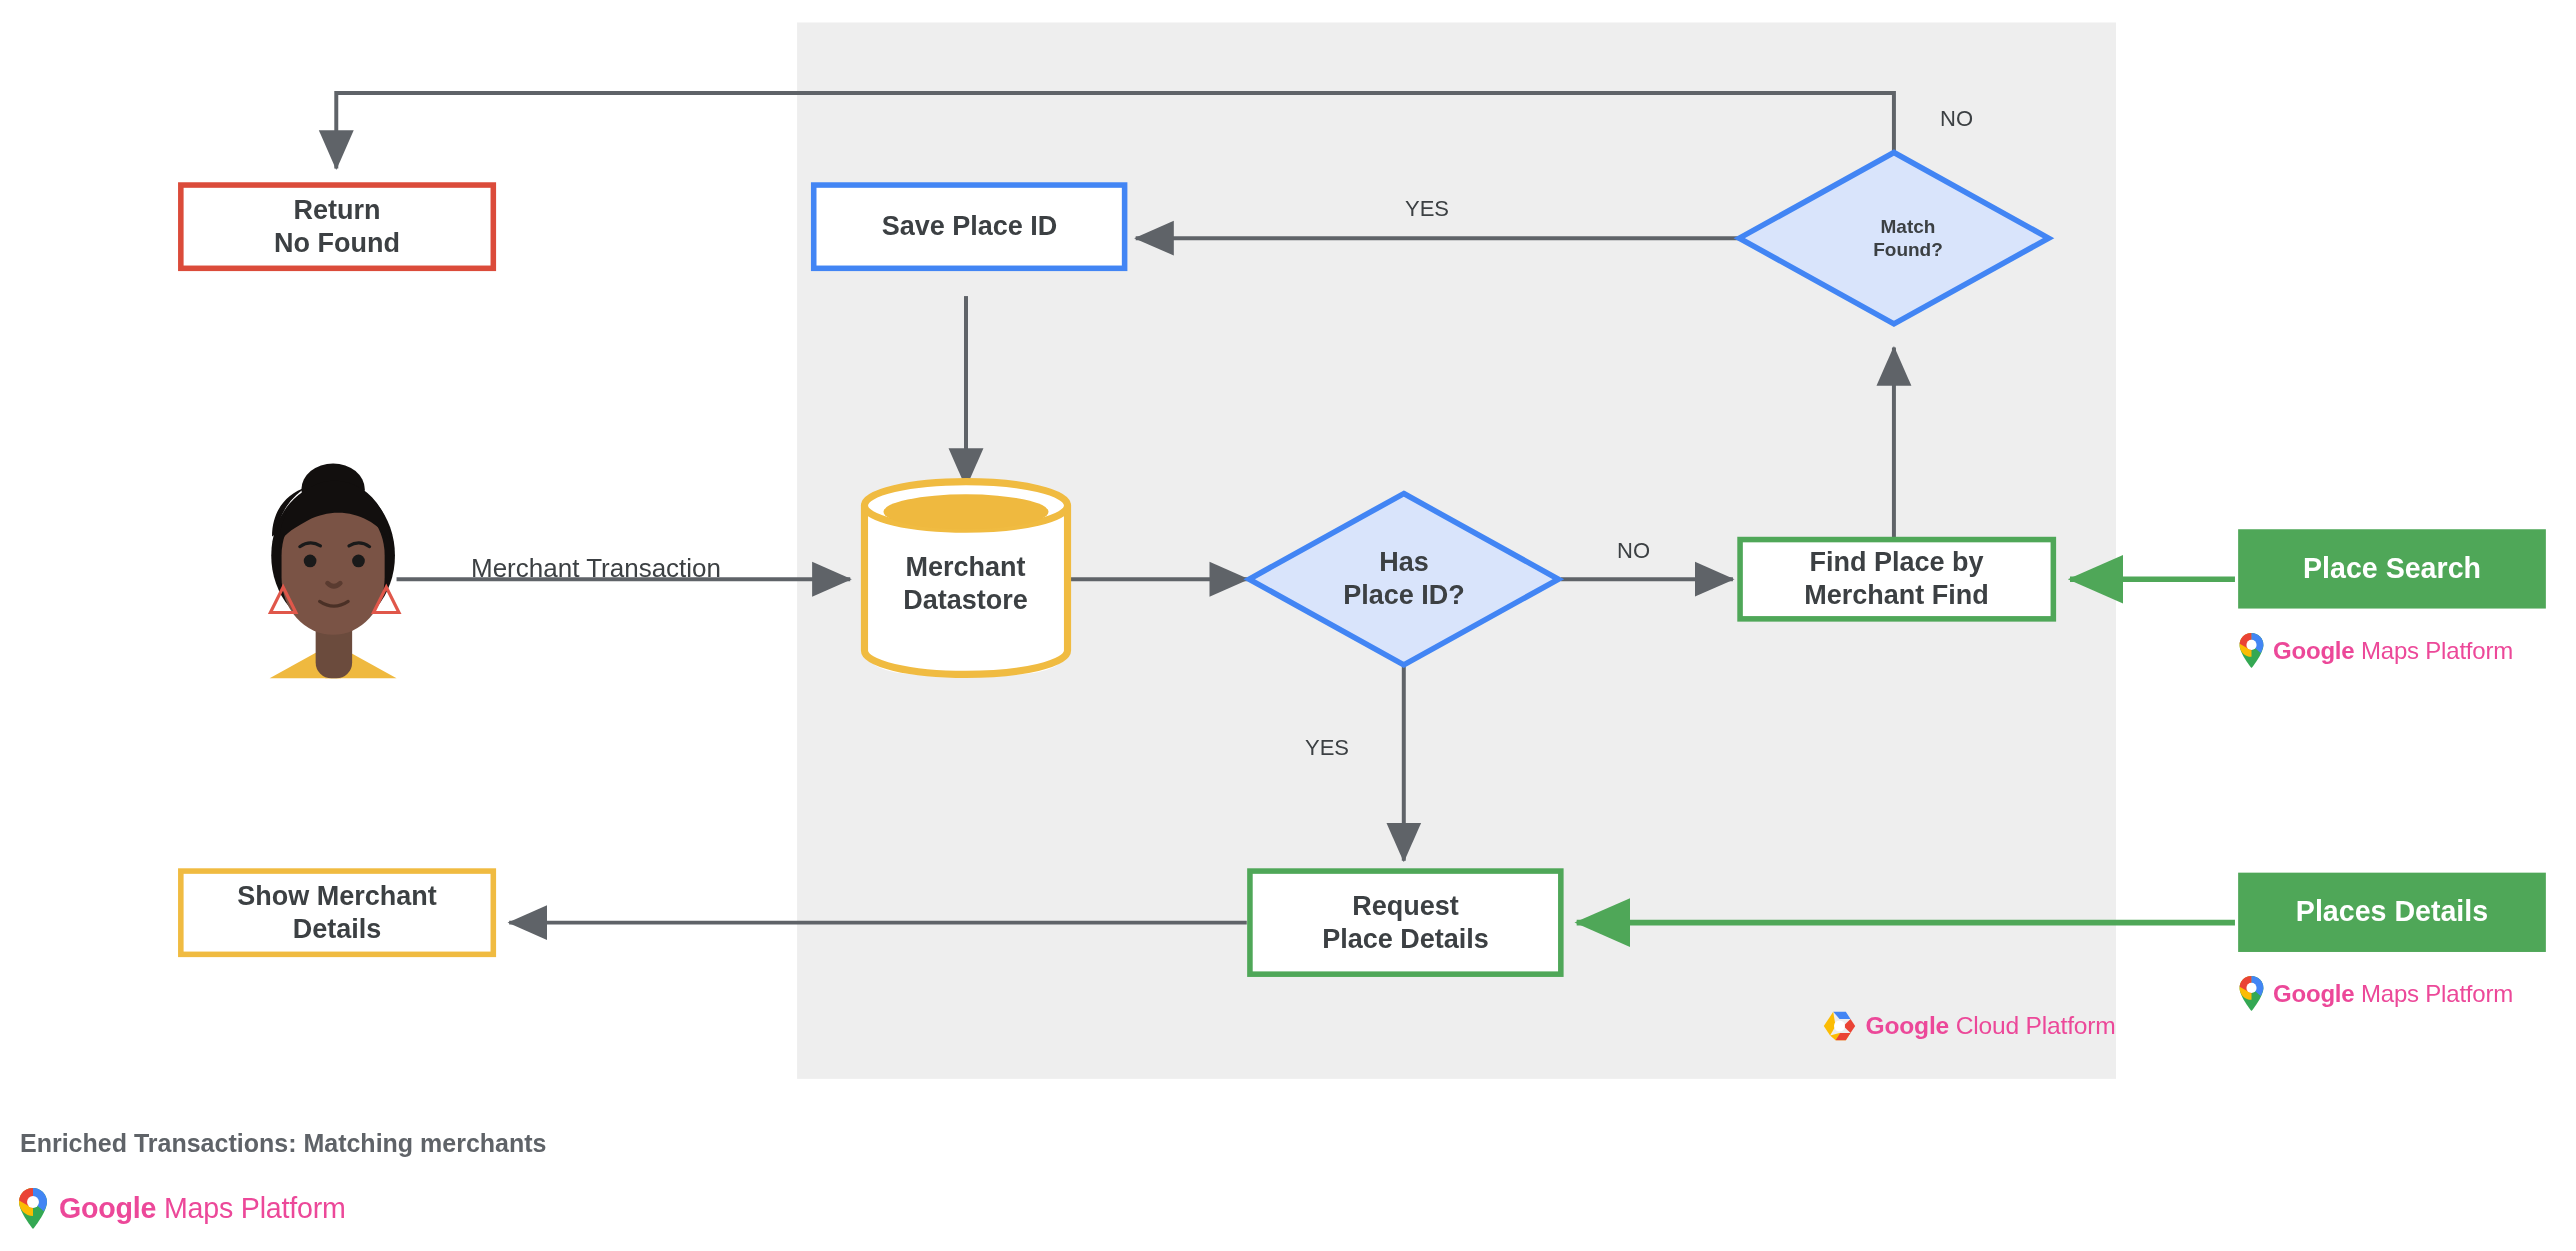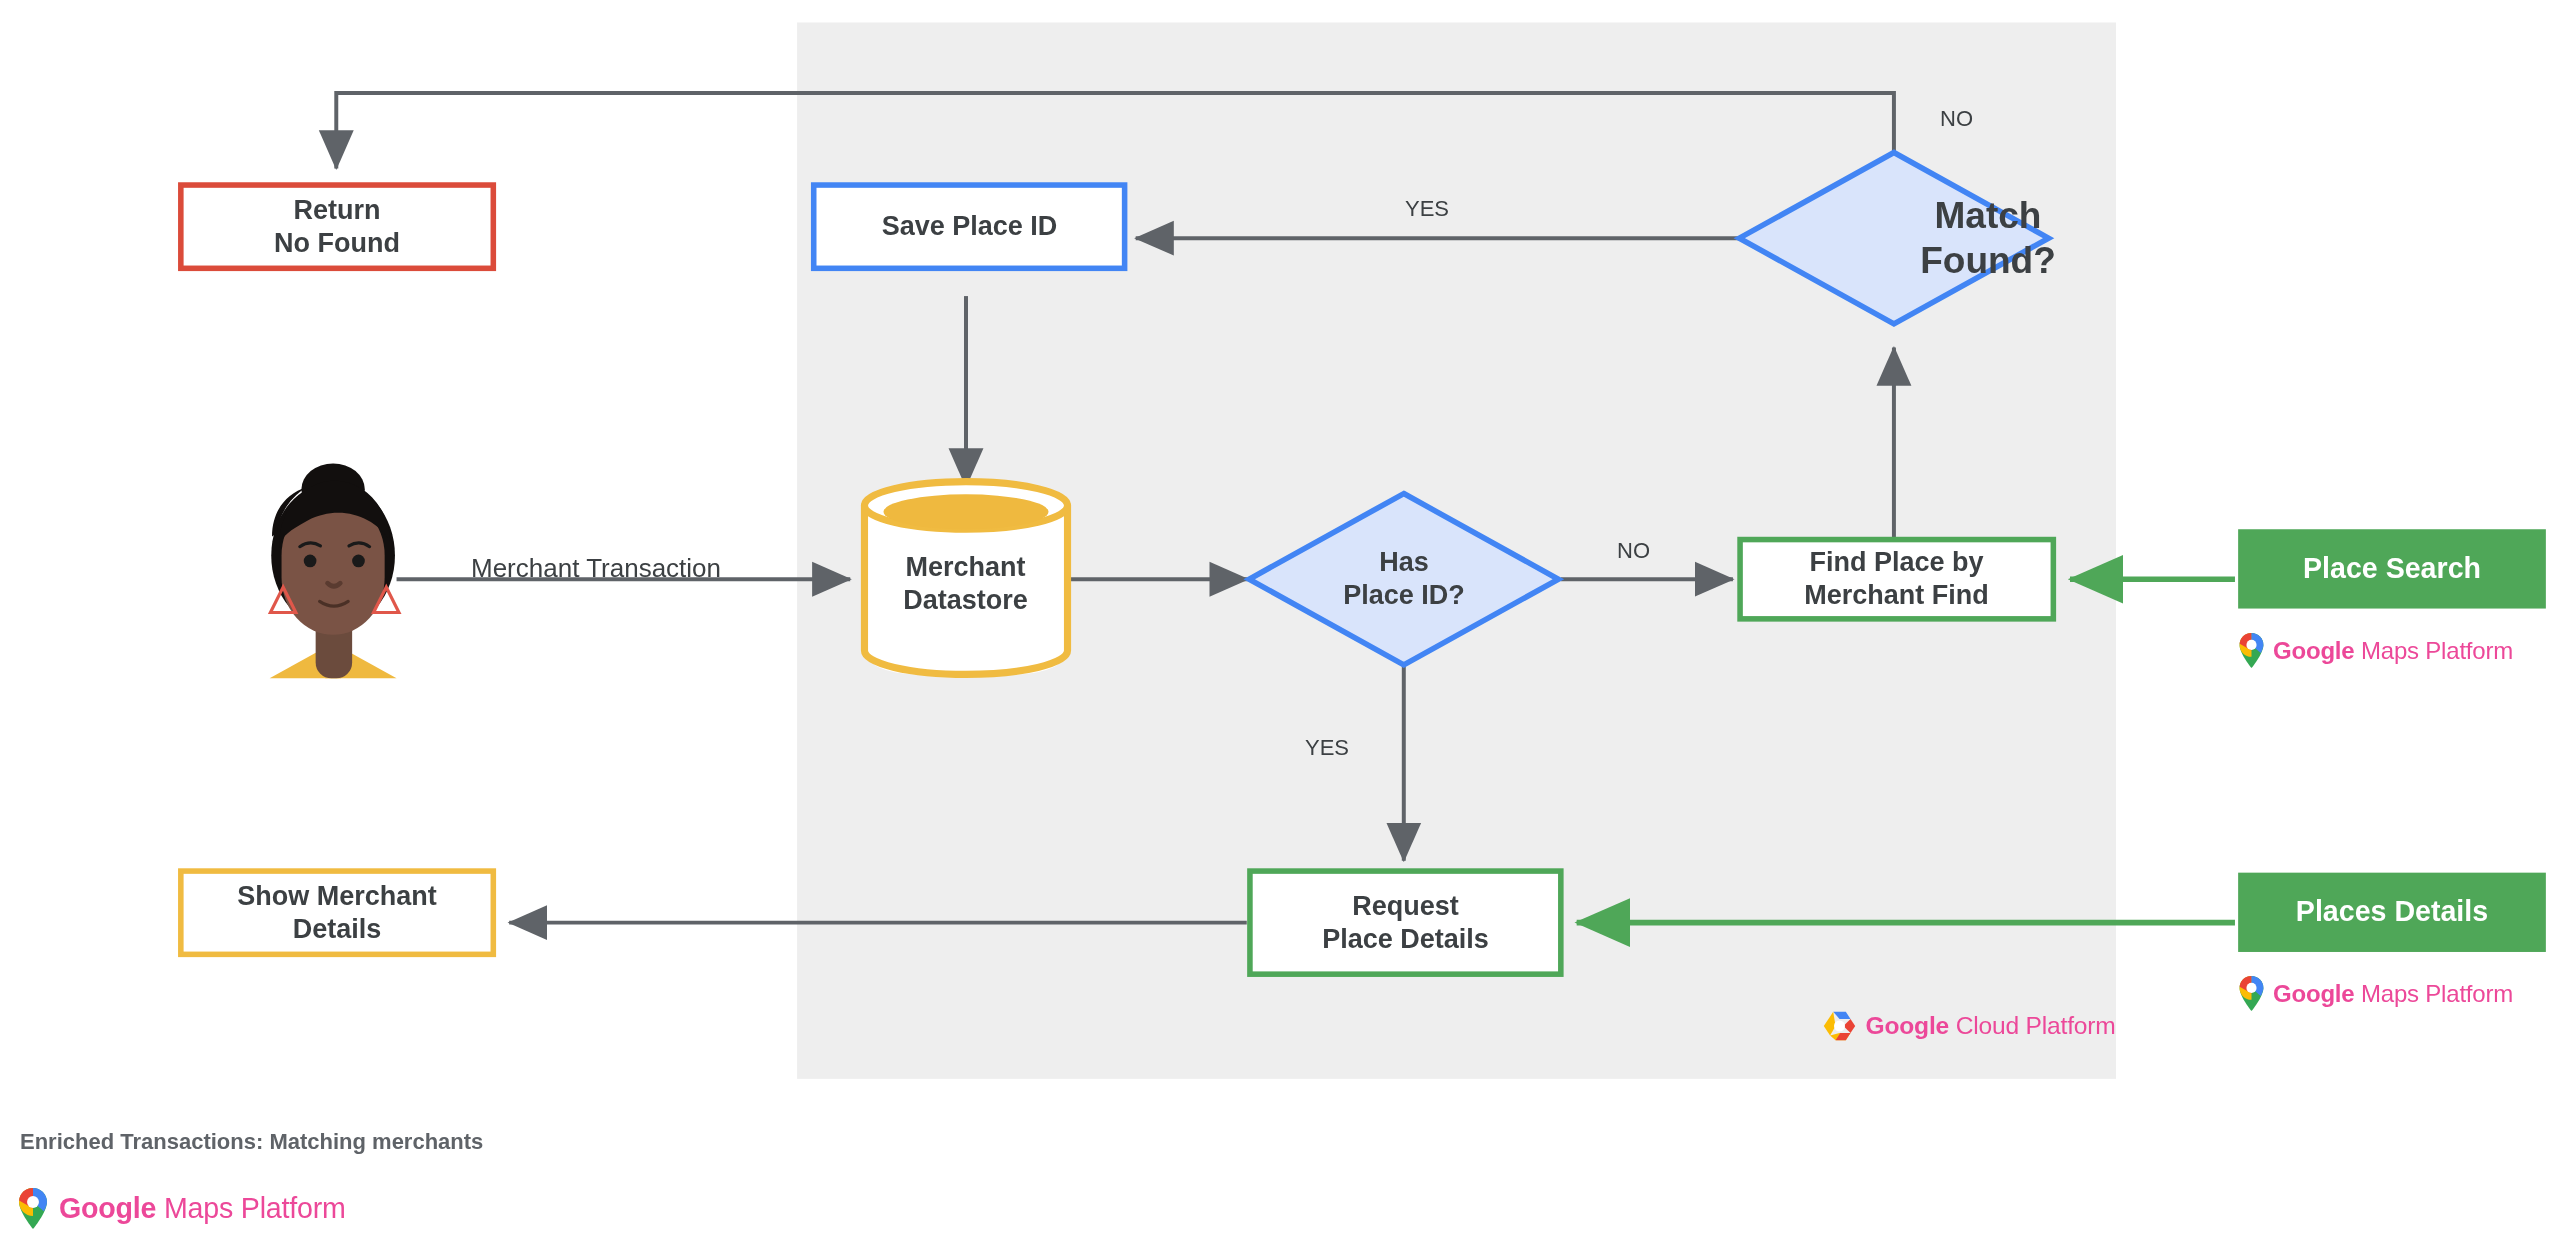--- a/index.html
+++ b/index.html
@@ -6,21 +6,21 @@
   body{width:2576px;height:1252px;position:relative;overflow:hidden;
        font-family:"Liberation Sans",sans-serif;color:#3c4043;}
   #canvas{position:absolute;inset:0;}
   svg#diagram{position:absolute;left:0;top:0;width:2576px;height:1252px;}
   .node-label{position:absolute;display:flex;align-items:center;justify-content:center;
               text-align:center;line-height:1.22;font-weight:bold;pointer-events:none;}
   .edge-label{position:absolute;font-weight:normal;color:#3c4043;white-space:nowrap;}
   .logo-row{position:absolute;display:flex;align-items:center;gap:8px;}
   .logo-text{font-size:24px;color:#ec4899;letter-spacing:-0.2px;white-space:nowrap;}
   .logo-text b{font-weight:bold;}
-  .caption{position:absolute;font-size:22px;font-weight:bold;color:#5f6368;white-space:nowrap;}
+  .caption{position:absolute;font-size:25px;font-weight:bold;color:#5f6368;white-space:nowrap;}
 </style>
 </head>
 <body>
 
 <div id="canvas">
 
   <svg id="diagram" viewBox="0 0 3248 1578">
     <defs>
       <marker id="ah-gray" markerWidth="12" markerHeight="12" refX="9.6" refY="5" orient="auto" markerUnits="strokeWidth">
         <path d="M0,0.6 L10,5 L0,9.4 z" fill="#5F6368"></path>
@@ -108,21 +108,21 @@
   </svg>
 
   <div class="node-label" style="left:181px;top:185px;width:312px;height:83px;font-size:27px;">
     <span><span>Return</span><br><span>No Found</span></span>
   </div>
 
   <div class="node-label" style="left:814px;top:185px;width:311px;height:83px;font-size:27px;">
     <span>Save Place ID</span>
   </div>
 
-  <div class="node-label" style="left:1873px;top:193px;width:230px;height:90px;font-size:37px;">
+  <div class="node-label" style="left:1793px;top:193px;width:230px;height:90px;font-size:19px;">
     <span><span>Match</span><br><span>Found?</span></span>
   </div>
 
   <div class="node-label" style="left:864px;top:535px;width:203px;height:98px;font-size:27px;">
     <span><span>Merchant</span><br><span>Datastore</span></span>
   </div>
 
   <div class="node-label" style="left:1289px;top:534px;width:230px;height:90px;font-size:27px;align-items:center;">
     <span><span>Has</span><br><span>Place ID?</span></span>
   </div>

